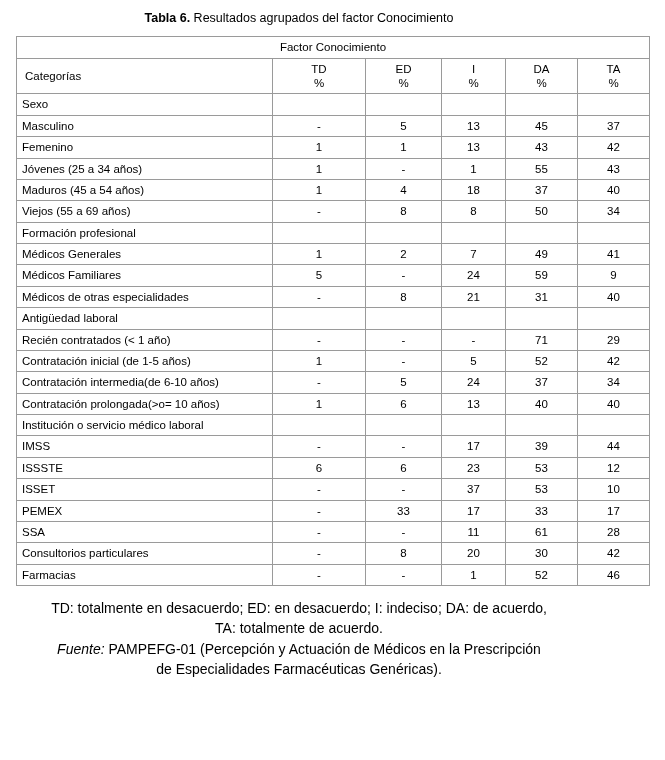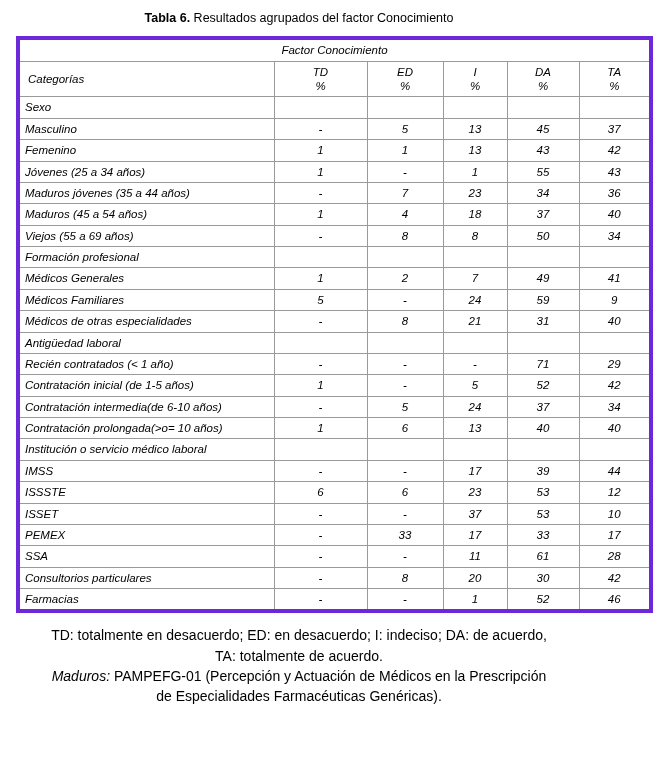--- a/index.html
+++ b/index.html
@@ -36,22 +36,21 @@
     table-layout: fixed;
     font-size: 11.5px;
   }
   table.tbl td {
     border: 1px solid #9a9a9a;
     padding: 3px 5px;
     vertical-align: middle;
     line-height: 1.25;
   }
   .outer {
-    border: 4px solid #6d28d9;
-    font-style: italic;
+    border: 1px solid #6d28d9;
   }
   td.head-span {
     text-align: center;
     border-left: none;
     border-right: none;
     border-top: none;
     padding: 4px 5px;
   }
   td.colhead {
     text-align: center;
@@ -152,28 +151,20 @@
         </tr>
         <tr>
           <td class="cat">Jóvenes (25 a 34 años)</td>
           <td class="num">1</td>
           <td class="num">-</td>
           <td class="num">1</td>
           <td class="num">55</td>
           <td class="num nb-right">43</td>
         </tr>
         <tr>
-          <td class="cat">Maduros jóvenes (35 a 44 años)</td>
-          <td class="num">-</td>
-          <td class="num">7</td>
-          <td class="num">23</td>
-          <td class="num">34</td>
-          <td class="num nb-right">36</td>
-        </tr>
-        <tr>
           <td class="cat">Maduros (45 a 54 años)</td>
           <td class="num">1</td>
           <td class="num">4</td>
           <td class="num">18</td>
           <td class="num">37</td>
           <td class="num nb-right">40</td>
         </tr>
         <tr>
           <td class="cat">Viejos (55 a 69 años)</td>
           <td class="num">-</td>
@@ -317,17 +308,17 @@
           <td class="num">1</td>
           <td class="num">52</td>
           <td class="num nb-right">46</td>
         </tr>
       </tbody>
   </table>
 
   <div class="footnote">
     <div>TD: totalmente en desacuerdo; ED: en desacuerdo; I: indeciso; DA: de acuerdo,</div>
     <div>TA: totalmente de acuerdo.</div>
-    <div><span class="it">Maduros:</span><span> PAMPEFG-01 (Percepción y Actuación de Médicos en la Prescripción</span></div>
+    <div><span class="it">Fuente:</span><span> PAMPEFG-01 (Percepción y Actuación de Médicos en la Prescripción</span></div>
     <div>de Especialidades Farmacéuticas Genéricas).</div>
   </div>
 
 </div>
 
 </body></html>

